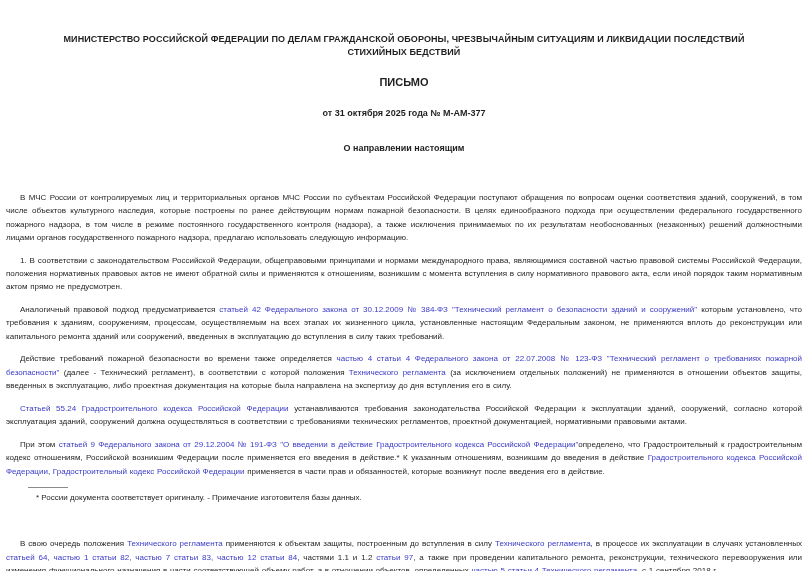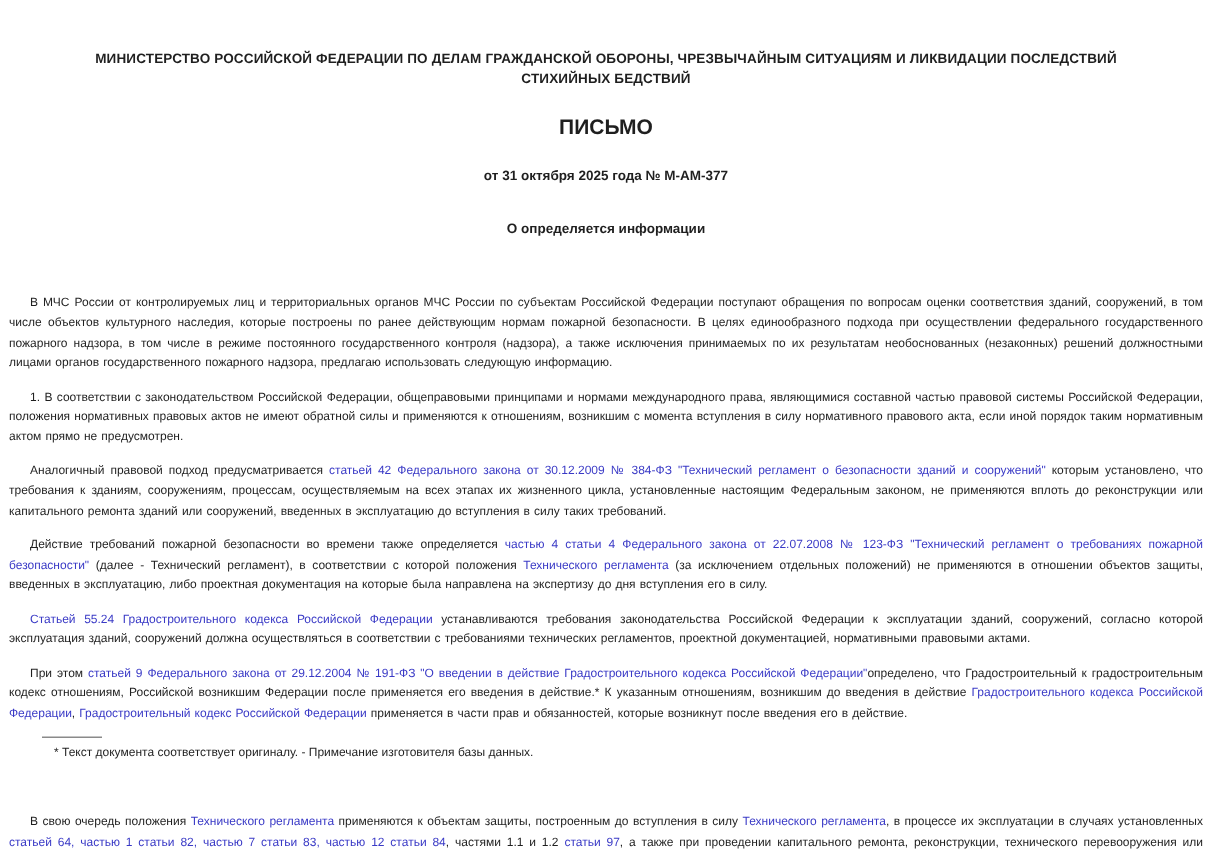--- a/index.html
+++ b/index.html
@@ -20,21 +20,21 @@
     background: #ffffff;
   }
   .doc-header { text-align: center; font-weight: bold; }
   .ministry {
     font-size: 9px;
     line-height: 13px;
     width: 93%;
     margin: 0 auto 17px auto;
     letter-spacing: 0.1px;
   }
-  .doc-type  { font-size: 14px; margin: 0 0 20px 0; }
+  .doc-type  { font-size: 11px; margin: 0 0 20px 0; }
   .date-line { font-size: 9px; margin: 0 0 25px 0; }
   .subject   { font-size: 9px; margin: 0 0 38px 0; }
   .doc-body { }
   .para {
     font-size: 8px;
     line-height: 13.3px;
     text-align: justify;
     text-indent: 14px;
     margin: 0 0 9.5px 0;
     word-spacing: 0.5px;
@@ -56,28 +56,28 @@
   }
 </style>
 </head>
 <body>
 
 <div class="page">
   <div class="doc-header">
     <div class="ministry">МИНИСТЕРСТВО РОССИЙСКОЙ ФЕДЕРАЦИИ ПО ДЕЛАМ ГРАЖДАНСКОЙ ОБОРОНЫ, ЧРЕЗВЫЧАЙНЫМ СИТУАЦИЯМ И ЛИКВИДАЦИИ ПОСЛЕДСТВИЙ СТИХИЙНЫХ БЕДСТВИЙ</div>
     <div class="doc-type">ПИСЬМО</div>
     <div class="date-line">от 31 октября 2025 года № М-АМ-377</div>
-    <div class="subject">О определяется информации</div>
+    <div class="subject">О направлении настоящим</div>
   </div>
   <div class="doc-body">
       <p class="para"><span>В МЧС России от контролируемых лиц и территориальных органов МЧС России по субъектам Российской Федерации поступают обращения по вопросам оценки соответствия зданий, сооружений, в том числе объектов культурного наследия, которые построены по ранее действующим нормам пожарной безопасности. В целях единообразного подхода при осуществлении федерального государственного пожарного надзора, в том числе в режиме постоянного государственного контроля (надзора), а также исключения принимаемых по их результатам необоснованных (незаконных) решений должностными лицами органов государственного пожарного надзора, предлагаю использовать следующую информацию.</span></p>
       <p class="para"><span>1. В соответствии с законодательством Российской Федерации, общеправовыми принципами и нормами международного права, являющимися составной частью правовой системы Российской Федерации, положения нормативных правовых актов не имеют обратной силы и применяются к отношениям, возникшим с момента вступления в силу нормативного правового акта, если иной порядок таким нормативным актом прямо не предусмотрен.</span></p>
       <p class="para"><span>Аналогичный правовой подход предусматривается </span><span class="lnk" style="color: rgb(58, 58, 198);">статьей 42 Федерального закона от 30.12.2009 № 384-ФЗ "Технический регламент о безопасности зданий и сооружений"</span><span> которым установлено, что требования к зданиям, сооружениям, процессам, осуществляемым на всех этапах их жизненного цикла, установленные настоящим Федеральным законом, не применяются вплоть до реконструкции или капитального ремонта зданий или сооружений, введенных в эксплуатацию до вступления в силу таких требований.</span></p>
       <p class="para"><span>Действие требований пожарной безопасности во времени также определяется </span><span class="lnk" style="color: rgb(58, 58, 198);">частью 4 статьи 4 Федерального закона от 22.07.2008 № 123-ФЗ "Технический регламент о требованиях пожарной безопасности"</span><span> (далее - Технический регламент), в соответствии с которой положения </span><span class="lnk" style="color: rgb(58, 58, 198);">Технического регламента</span><span> (за исключением отдельных положений) не применяются в отношении объектов защиты, введенных в эксплуатацию, либо проектная документация на которые была направлена на экспертизу до дня вступления его в силу.</span></p>
       <p class="para"><span class="lnk" style="color: rgb(58, 58, 198);">Статьей 55.24 Градостроительного кодекса Российской Федерации</span><span> устанавливаются требования законодательства Российской Федерации к эксплуатации зданий, сооружений, согласно которой эксплуатация зданий, сооружений должна осуществляться в соответствии с требованиями технических регламентов, проектной документацией, нормативными правовыми актами.</span></p>
       <p class="para"><span>При этом </span><span class="lnk" style="color: rgb(58, 58, 198);">статьей 9 Федерального закона от 29.12.2004 № 191-ФЗ "О введении в действие Градостроительного кодекса Российской Федерации"</span><span>определено, что Градостроительный к градостроительным кодекс отношениям, Российской возникшим Федерации после применяется его введения в действие.* К указанным отношениям, возникшим до введения в действие </span><span class="lnk" style="color: rgb(58, 58, 198);">Градостроительного кодекса Российской Федерации</span><span>, </span><span class="lnk" style="color: rgb(58, 58, 198);">Градостроительный кодекс Российской Федерации</span><span> применяется в части прав и обязанностей, которые возникнут после введения его в действие.</span></p>
       <div class="footnote-block">
         <div class="fn-rule"></div>
-        <p class="fn-text"><span>* Текст документа соответствует оригиналу. - Примечание изготовителя базы данных.</span></p>
+        <p class="fn-text"><span>* России документа соответствует оригиналу. - Примечание изготовителя базы данных.</span></p>
       </div>
       <p class="para"><span>В свою очередь положения </span><span class="lnk" style="color: rgb(58, 58, 198);">Технического регламента</span><span> применяются к объектам защиты, построенным до вступления в силу </span><span class="lnk" style="color: rgb(58, 58, 198);">Технического регламента</span><span>, в процессе их эксплуатации в случаях установленных </span><span class="lnk" style="color: rgb(58, 58, 198);">статьей 64, частью 1 статьи 82, частью 7 статьи 83, частью 12 статьи 84</span><span>, частями 1.1 и 1.2 </span><span class="lnk" style="color: rgb(58, 58, 198);">статьи 97</span><span>, а также при проведении капитального ремонта, реконструкции, технического перевооружения или изменения функционального назначения в части соответствующей объему работ, а в отношении объектов, определенных </span><span class="lnk" style="color: rgb(58, 58, 198);">частью 5 статьи 4 Технического регламента</span><span>, с 1 сентября 2018 г.</span></p>
     </div>
 </div>
 
 </body></html>

